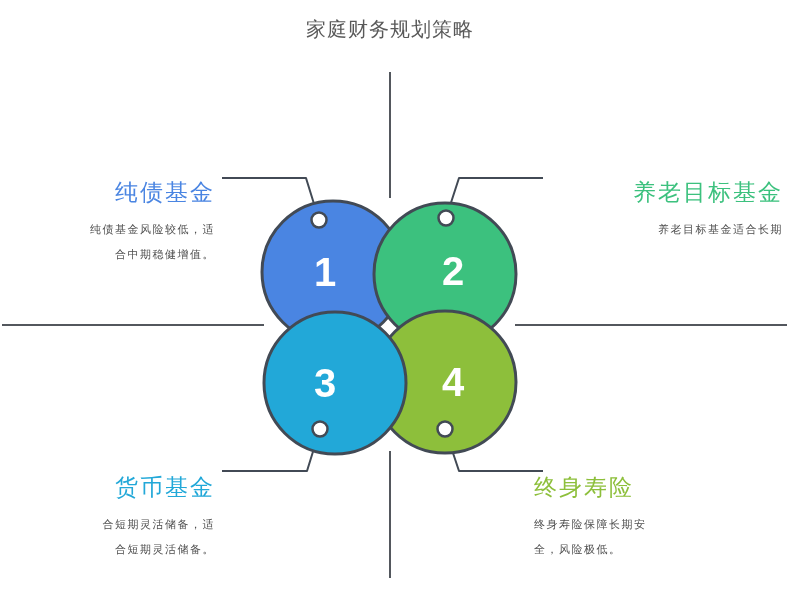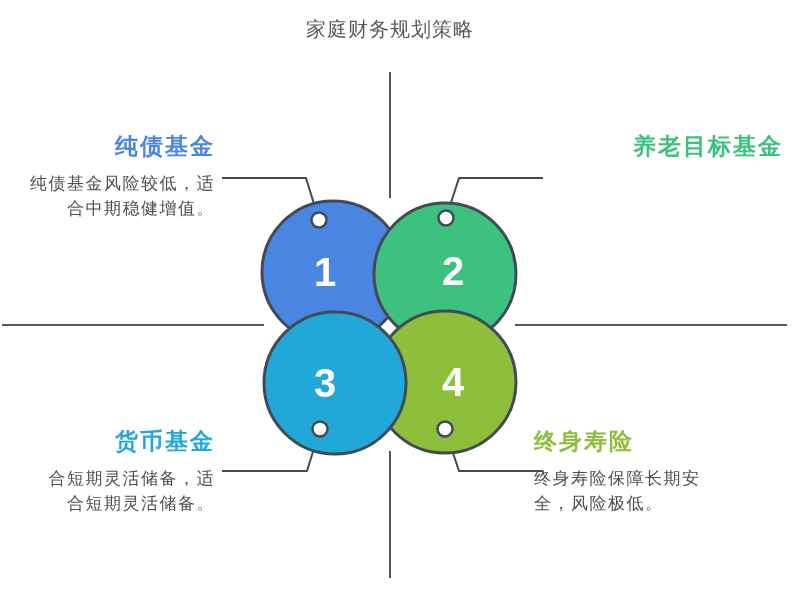--- a/index.html
+++ b/index.html
@@ -11,24 +11,24 @@
     position:absolute; top:16px; left:0; width:780px; text-align:center;
     font-size:20px; font-weight:500; color:#595959; letter-spacing:1px;
   }
   svg.diagram { position:absolute; top:0; left:0; }
   .label-group { position:absolute; }
   .lg-tl { top:131px; left:5px;   width:210px; text-align:right; }
   .lg-tr { top:131px; left:558px; width:225px; text-align:right;  }
   .lg-bl { top:426px; left:5px;   width:210px; text-align:right; }
   .lg-br { top:426px; left:534px; width:225px; text-align:left;  }
   .label-heading {
-    font-size:23px; font-weight:700; letter-spacing:2px; margin-bottom:9px;
+    font-size:23px; font-weight:400; letter-spacing:2px; margin-bottom:9px;margin-top:46px;
   }
   .desc-line {
-    font-size:17px; color:#4F4F4F; letter-spacing:1.5px; line-height:25px;
+    font-size:11px; color:#4F4F4F; letter-spacing:1.5px; line-height:25px;
     white-space:nowrap;
   }
   .circle-number {
     font-family:"Liberation Sans", sans-serif;
     font-size:40px; font-weight:700; fill:#ffffff;
   }
 </style>
 </head>
 <body>
 
@@ -74,20 +74,21 @@
     <div class="label-heading" style="color: rgb(74, 133, 226);">纯债基金</div>
     <div>
       <div class="desc-line">纯债基金风险较低，适</div>
       <div class="desc-line">合中期稳健增值。</div>
     </div>
   </div>
 
   <div class="label-group lg-tr">
     <div class="label-heading" style="color: rgb(60, 193, 126);">养老目标基金</div>
     <div>
+      <div class="desc-line">养老目标基金适合长期</div>
     </div>
   </div>
 
   <div class="label-group lg-bl">
     <div class="label-heading" style="color: rgb(34, 168, 216);">货币基金</div>
     <div>
       <div class="desc-line">合短期灵活储备，适</div>
       <div class="desc-line">合短期灵活储备。</div>
     </div>
   </div>

